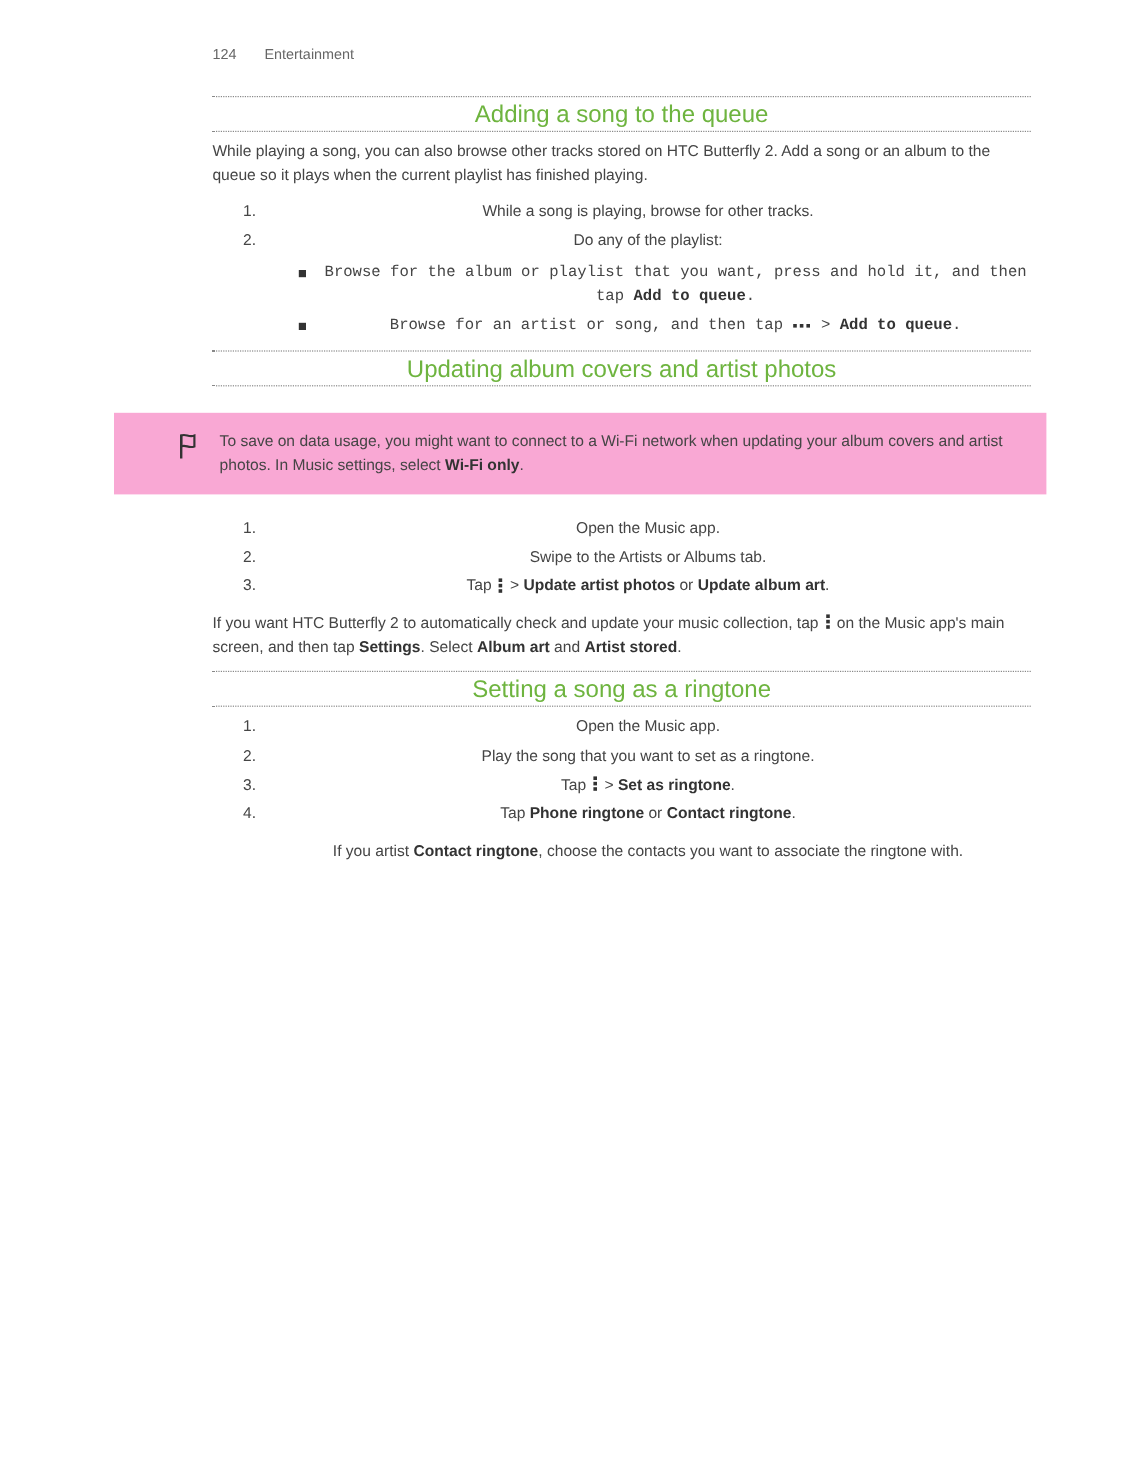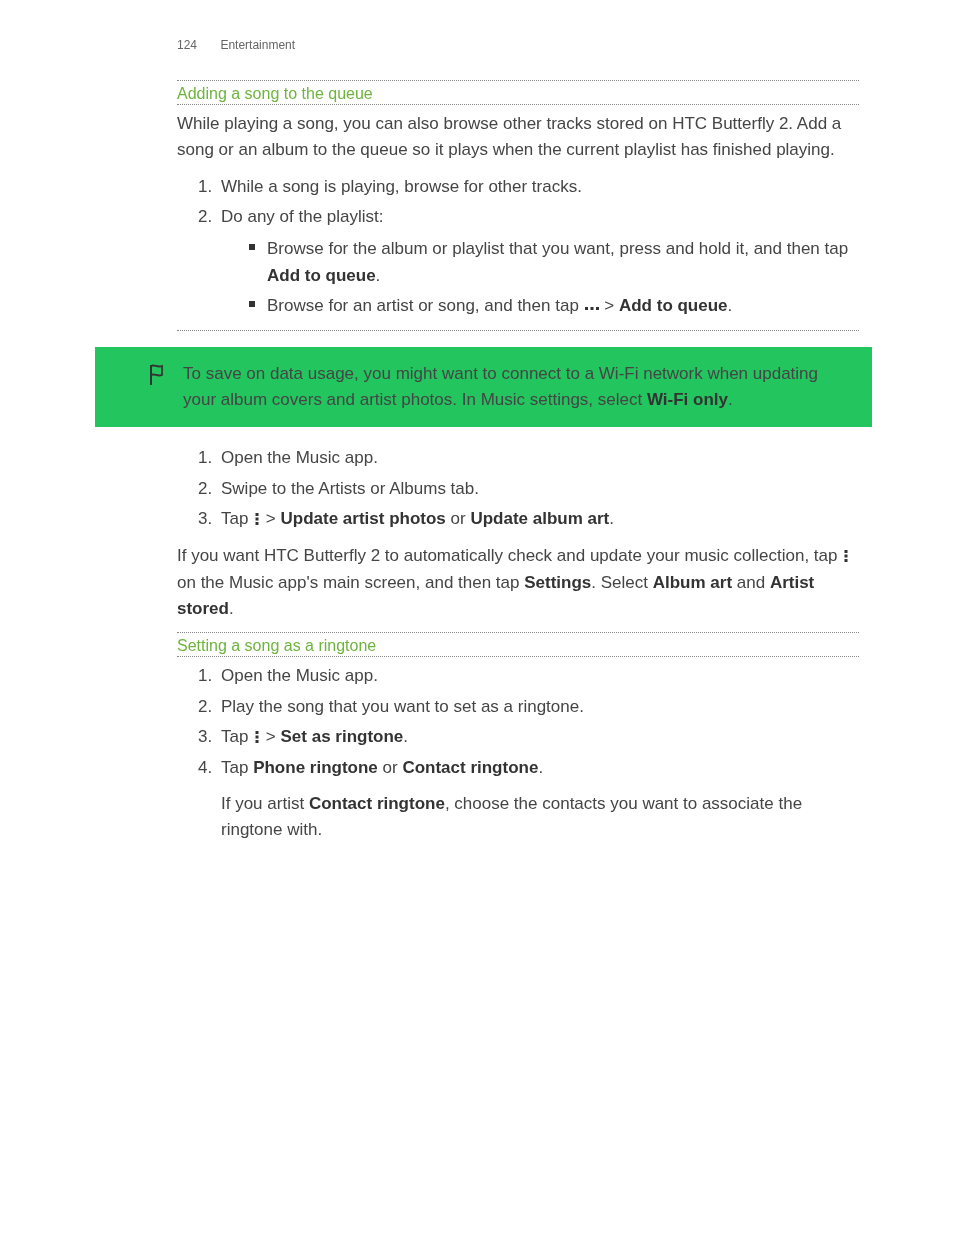--- a/index.html
+++ b/index.html
@@ -28,62 +28,65 @@
     padding-left: 82px;
   }
   .dotted-above {
     border-top: 1px dotted #888;
     height: 0;
     margin: 0;
   }
   h2.section-title {
     color: #6eb43f;
     font-weight: 400;
-    font-size: 16px;
+    font-size: 20px;
     margin: 4px 0 6px 0;
     border-bottom: 1px dotted #888;
     padding-bottom: 1px;
     display: block;
+    text-align: center;
   }
   p, li {
-    font-size: 17px;
+    font-size: 13px;
     line-height: 1.55;
     color: #454545;
   }
   p { margin: 6px 0 10px 0; }
   b, .bold { color: #333; font-weight: 600; }
   ol.steps {
     margin: 6px 0 10px 0;
     padding-left: 40px;
+    text-align: center;
   }
   ol.steps > li {
     margin: 4px 0;
     padding-left: 4px;
   }
   ul.bullets {
     list-style: none;
     margin: 6px 0 8px 0;
     padding-left: 28px;
+    font-family: Liberation Mono, monospace;
   }
   ul.bullets > li {
     position: relative;
     margin: 4px 0;
     padding-left: 18px;
   }
   ul.bullets > li::before {
     content: "";
     position: absolute;
     left: 0;
     top: 8px;
     width: 6px;
     height: 6px;
     background: #333;
   }
   .callout {
-    background: #22c55e;
+    background: #f9a8d4;
     margin-left: -82px;
     margin-right: -13px;
     padding: 14px 20px 14px 52px;
     display: flex;
     align-items: flex-start;
     gap: 16px;
   }
   .callout .flag {
     flex: 0 0 auto;
     margin-top: 2px;
@@ -127,20 +130,21 @@
                   <rect x="6.5" y="4" width="3" height="3" fill="#333"></rect>
                   <rect x="12" y="4" width="3" height="3" fill="#333"></rect>
                 </svg></span><span> &gt; </span><b>Add to queue</b><span>.</span>
           </li>
         </ul>
       </li>
     </ol>
 
 
     <div class="dotted-above"></div>
+    <h2 class="section-title">Updating album covers and artist photos</h2>
 
     <div style="height:16px"></div>
 
     <div class="callout">
       <span class="flag">
         <svg width="20" height="24" viewBox="0 0 20 24">
             <path d="M4 2 L4 22" stroke="#333" stroke-width="2" fill="none"></path>
             <path d="M4 3 C8 1 10 5 15 3 L15 12 C10 14 8 10 4 12 Z" fill="none" stroke="#333" stroke-width="1.8"></path>
           </svg>
       </span>

